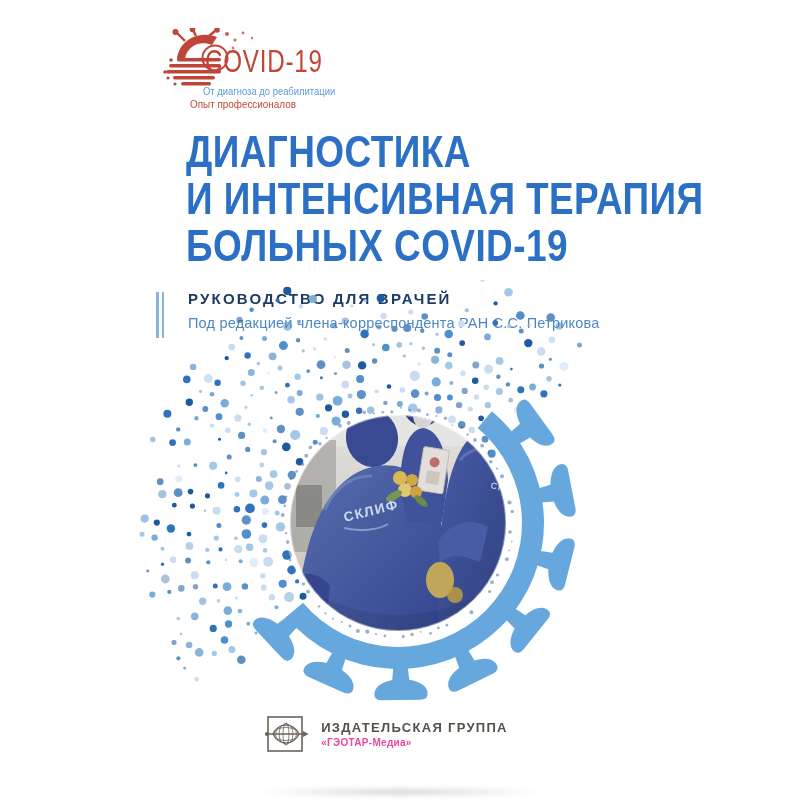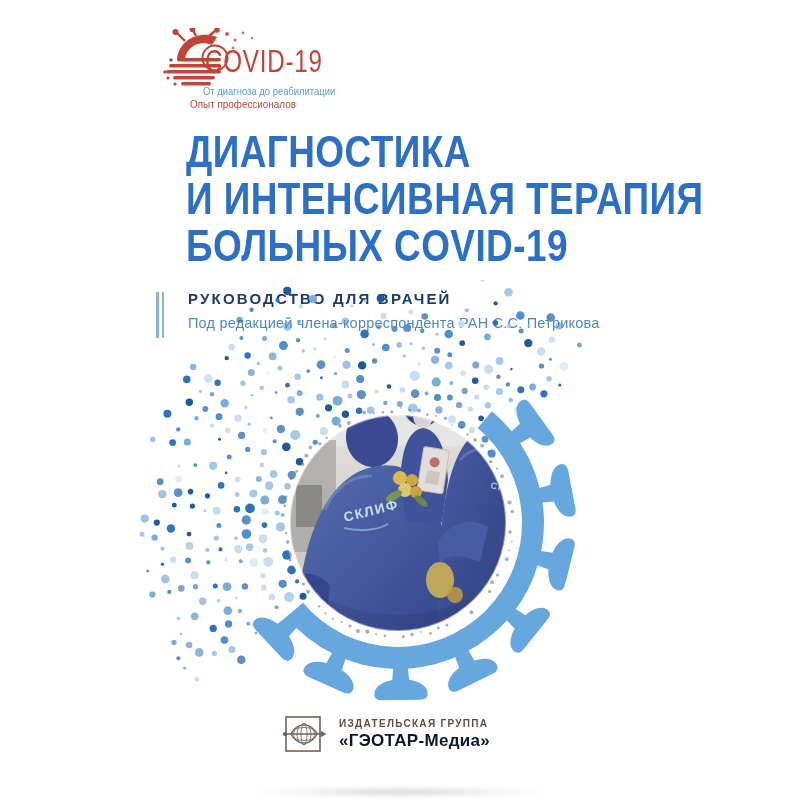--- a/index.html
+++ b/index.html
@@ -50,24 +50,24 @@
   .badge-text{font-family:"Liberation Sans","DejaVu Sans",sans-serif;
     font-weight:bold;fill:#d6e7f6;letter-spacing:1.5px;font-size:13.5px;}
   .badge-partial{font-family:"Liberation Sans","DejaVu Sans",sans-serif;
     font-weight:bold;fill:#cfe0f0;letter-spacing:1px;font-size:9px;opacity:.85;}
 
   
   .publisher{position:absolute;left:0;right:0;top:714px;
     display:flex;justify-content:center;align-items:center;gap:11px;
     transform:translateX(-14px);}
   .pub-texts{display:flex;flex-direction:column;}
-  .pub-group{font-size:10px;font-weight:bold;letter-spacing:1.3px;
+  .pub-group{font-size:13px;font-weight:bold;letter-spacing:1.3px;
     color:var(--publisher-gray,#57504a);white-space:nowrap;}
-  .pub-name{margin-top:2px;font-size:17px;font-weight:bold;letter-spacing:0.3px;
-    color:#0f172a;white-space:nowrap;}
+  .pub-name{margin-top:2px;font-size:10px;font-weight:bold;letter-spacing:0.3px;
+    color:#ec4899;white-space:nowrap;}
   .graystroke{stroke:#6b6359;fill:none;}
 
   .floor-shadow{position:absolute;left:250px;top:787px;width:300px;height:10px;
     background:radial-gradient(ellipse at center,rgba(140,140,140,.4),rgba(255,255,255,0) 70%);
     filter:blur(2px);}
 </style>
 </head>
 <body>
 
 <div class="cover">

